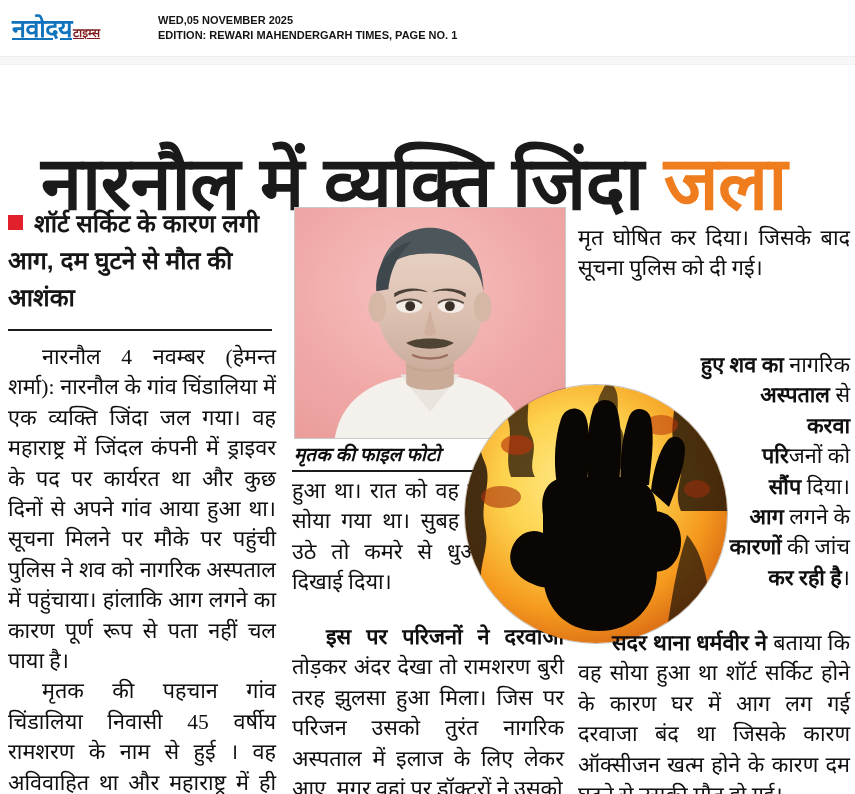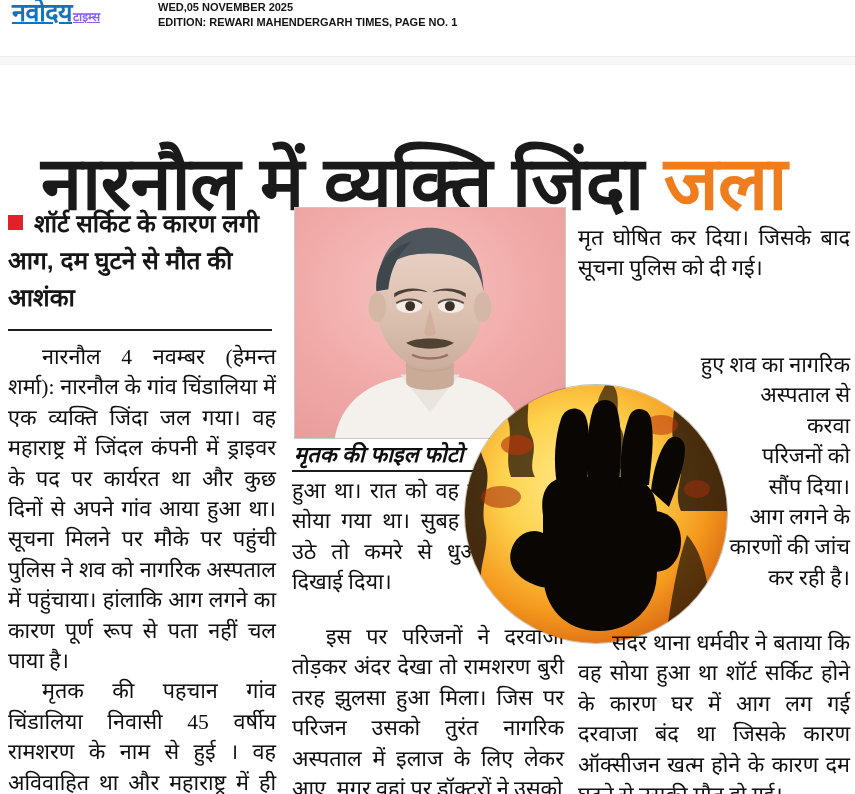--- a/index.html
+++ b/index.html
@@ -16,21 +16,21 @@
     position: relative;
   }
 
   
   .masthead {
     position: absolute;
     left: 0; top: 0;
     width: 827px;
     height: 56px;
     display: flex;
-    align-items: flex-start;
+    align-items: center;
   }
   .logo-wrap {
     width: 152px;
     padding-left: 12px;
     box-sizing: border-box;
     display: flex;
     align-items: baseline;
   }
   .logo-main {
     font-family: "Liberation Sans", sans-serif;
@@ -40,21 +40,21 @@
     letter-spacing: -0.5px;
     line-height: 1;
     text-decoration: underline;
     text-decoration-thickness: 2px;
     text-underline-offset: 1px;
   }
   .logo-sub {
     font-family: Liberation Sans, sans-serif;
     font-weight: bold;
     font-size: 12px;
-    color: #8b5cf6;
+    color: #7f1d1d;
     margin-left: 1px;
     line-height: 1;
     text-decoration: underline;
     text-decoration-thickness: 1px;
   }
   .edition-block {
     font-family: "Liberation Sans", sans-serif;
     font-weight: bold;
     font-size: 11px;
     line-height: 1.34;
@@ -121,21 +121,21 @@
   .body-text {
     font-family: "Liberation Serif", "DejaVu Serif", serif;
     font-size: 21.6px;
     line-height: 30.4px;
     text-align: justify;
     color: #0f0f0f;
     hyphens: none;
   }
   .body-text p { margin: 0; }
   .body-text p.indent { text-indent: 34px; }
-  .body-text b { font-weight: normal; }
+  .body-text b { font-weight: bold; }
 
   
   .col1-body {
     position: absolute;
     left: 8px; top: 342px;
     width: 268px;
   }
 
   
   .photo {
@@ -149,21 +149,21 @@
   }
   .photo svg { display: block; width: 100%; height: 100%; }
 
   .caption {
     position: absolute;
     left: 294px; top: 443px;
     width: 262px;
     font-family: "Liberation Serif", "DejaVu Serif", serif;
     font-style: italic;
     font-weight: bold;
-    font-size: 22px;
+    font-size: 19px;
     line-height: 24px;
     color: #0f0f0f;
   }
   .caption-rule {
     position: absolute;
     left: 292px; top: 470px;
     width: 258px;
     height: 0;
     border-top: 2px solid #1c1c1c;
   }

